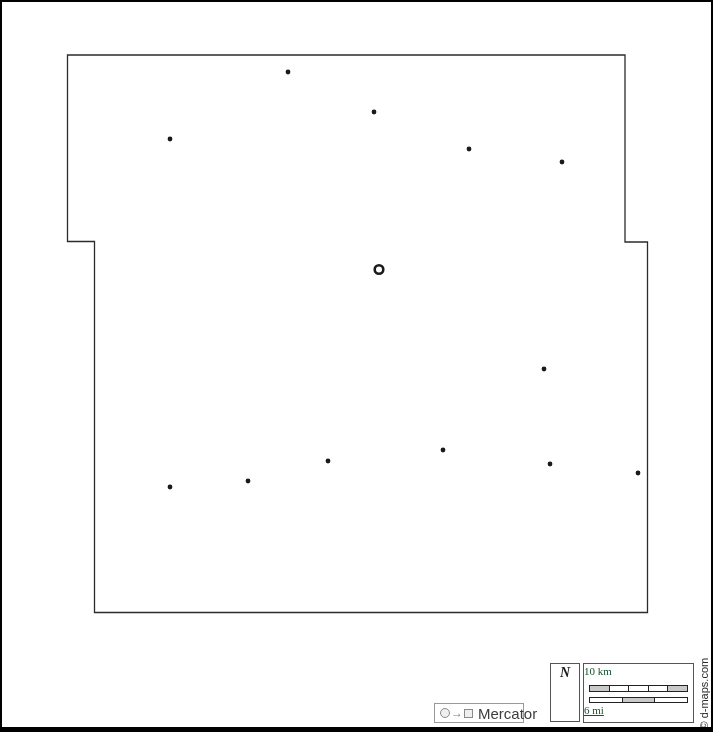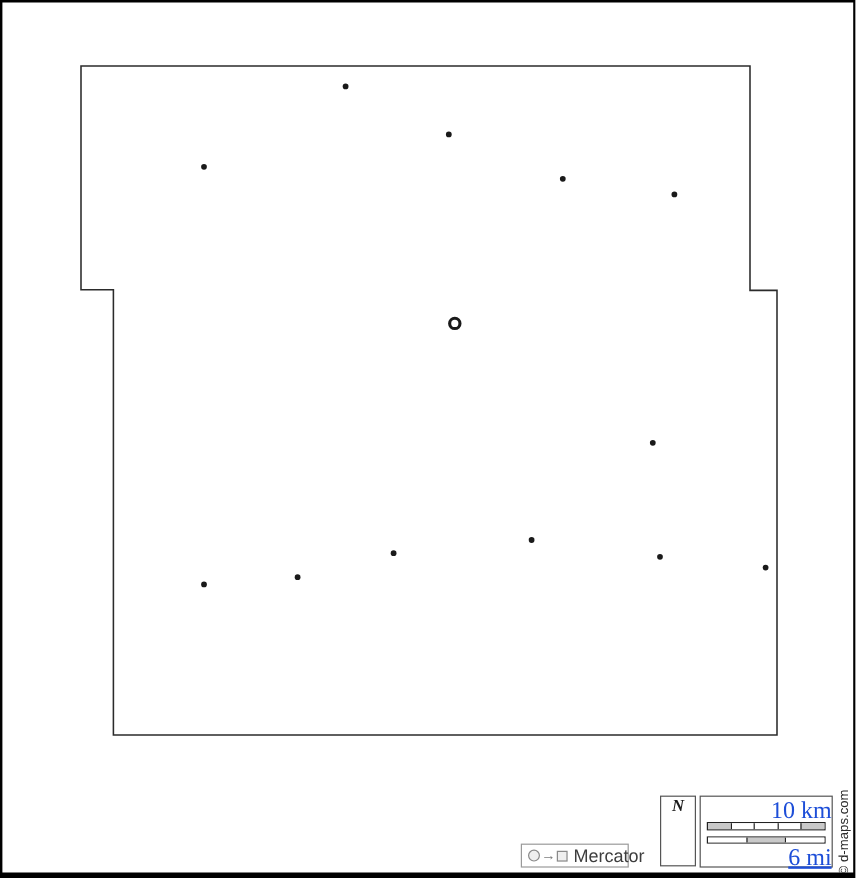--- a/index.html
+++ b/index.html
@@ -29,23 +29,23 @@
   }
 
   
   .scale-box {
     position: absolute; left: 581px; top: 661px;
     width: 111px; height: 60px;
     border: 1px solid #555555; background: #ffffff;
   }
   .scale-label {
     position: absolute; left: 0; width: 100%;
-    text-align: right;
+    text-align: left;
     font-family: "Liberation Serif", serif;
-    font-size: 20px; color: #1d4ed8;
+    font-size: 11px; color: #14532d;
   }
   .scale-label.km { top: 1px; }
   .scale-label.mi { top: 40px; text-decoration: underline; }
   .bar {
     position: absolute; left: 5px; width: 99px;
     border: 1px solid #222222; background: #ffffff;
     display: flex;
   }
   .bar.km { top: 21px; height: 7px; }
   .bar.mi { top: 33px; height: 6px; }

